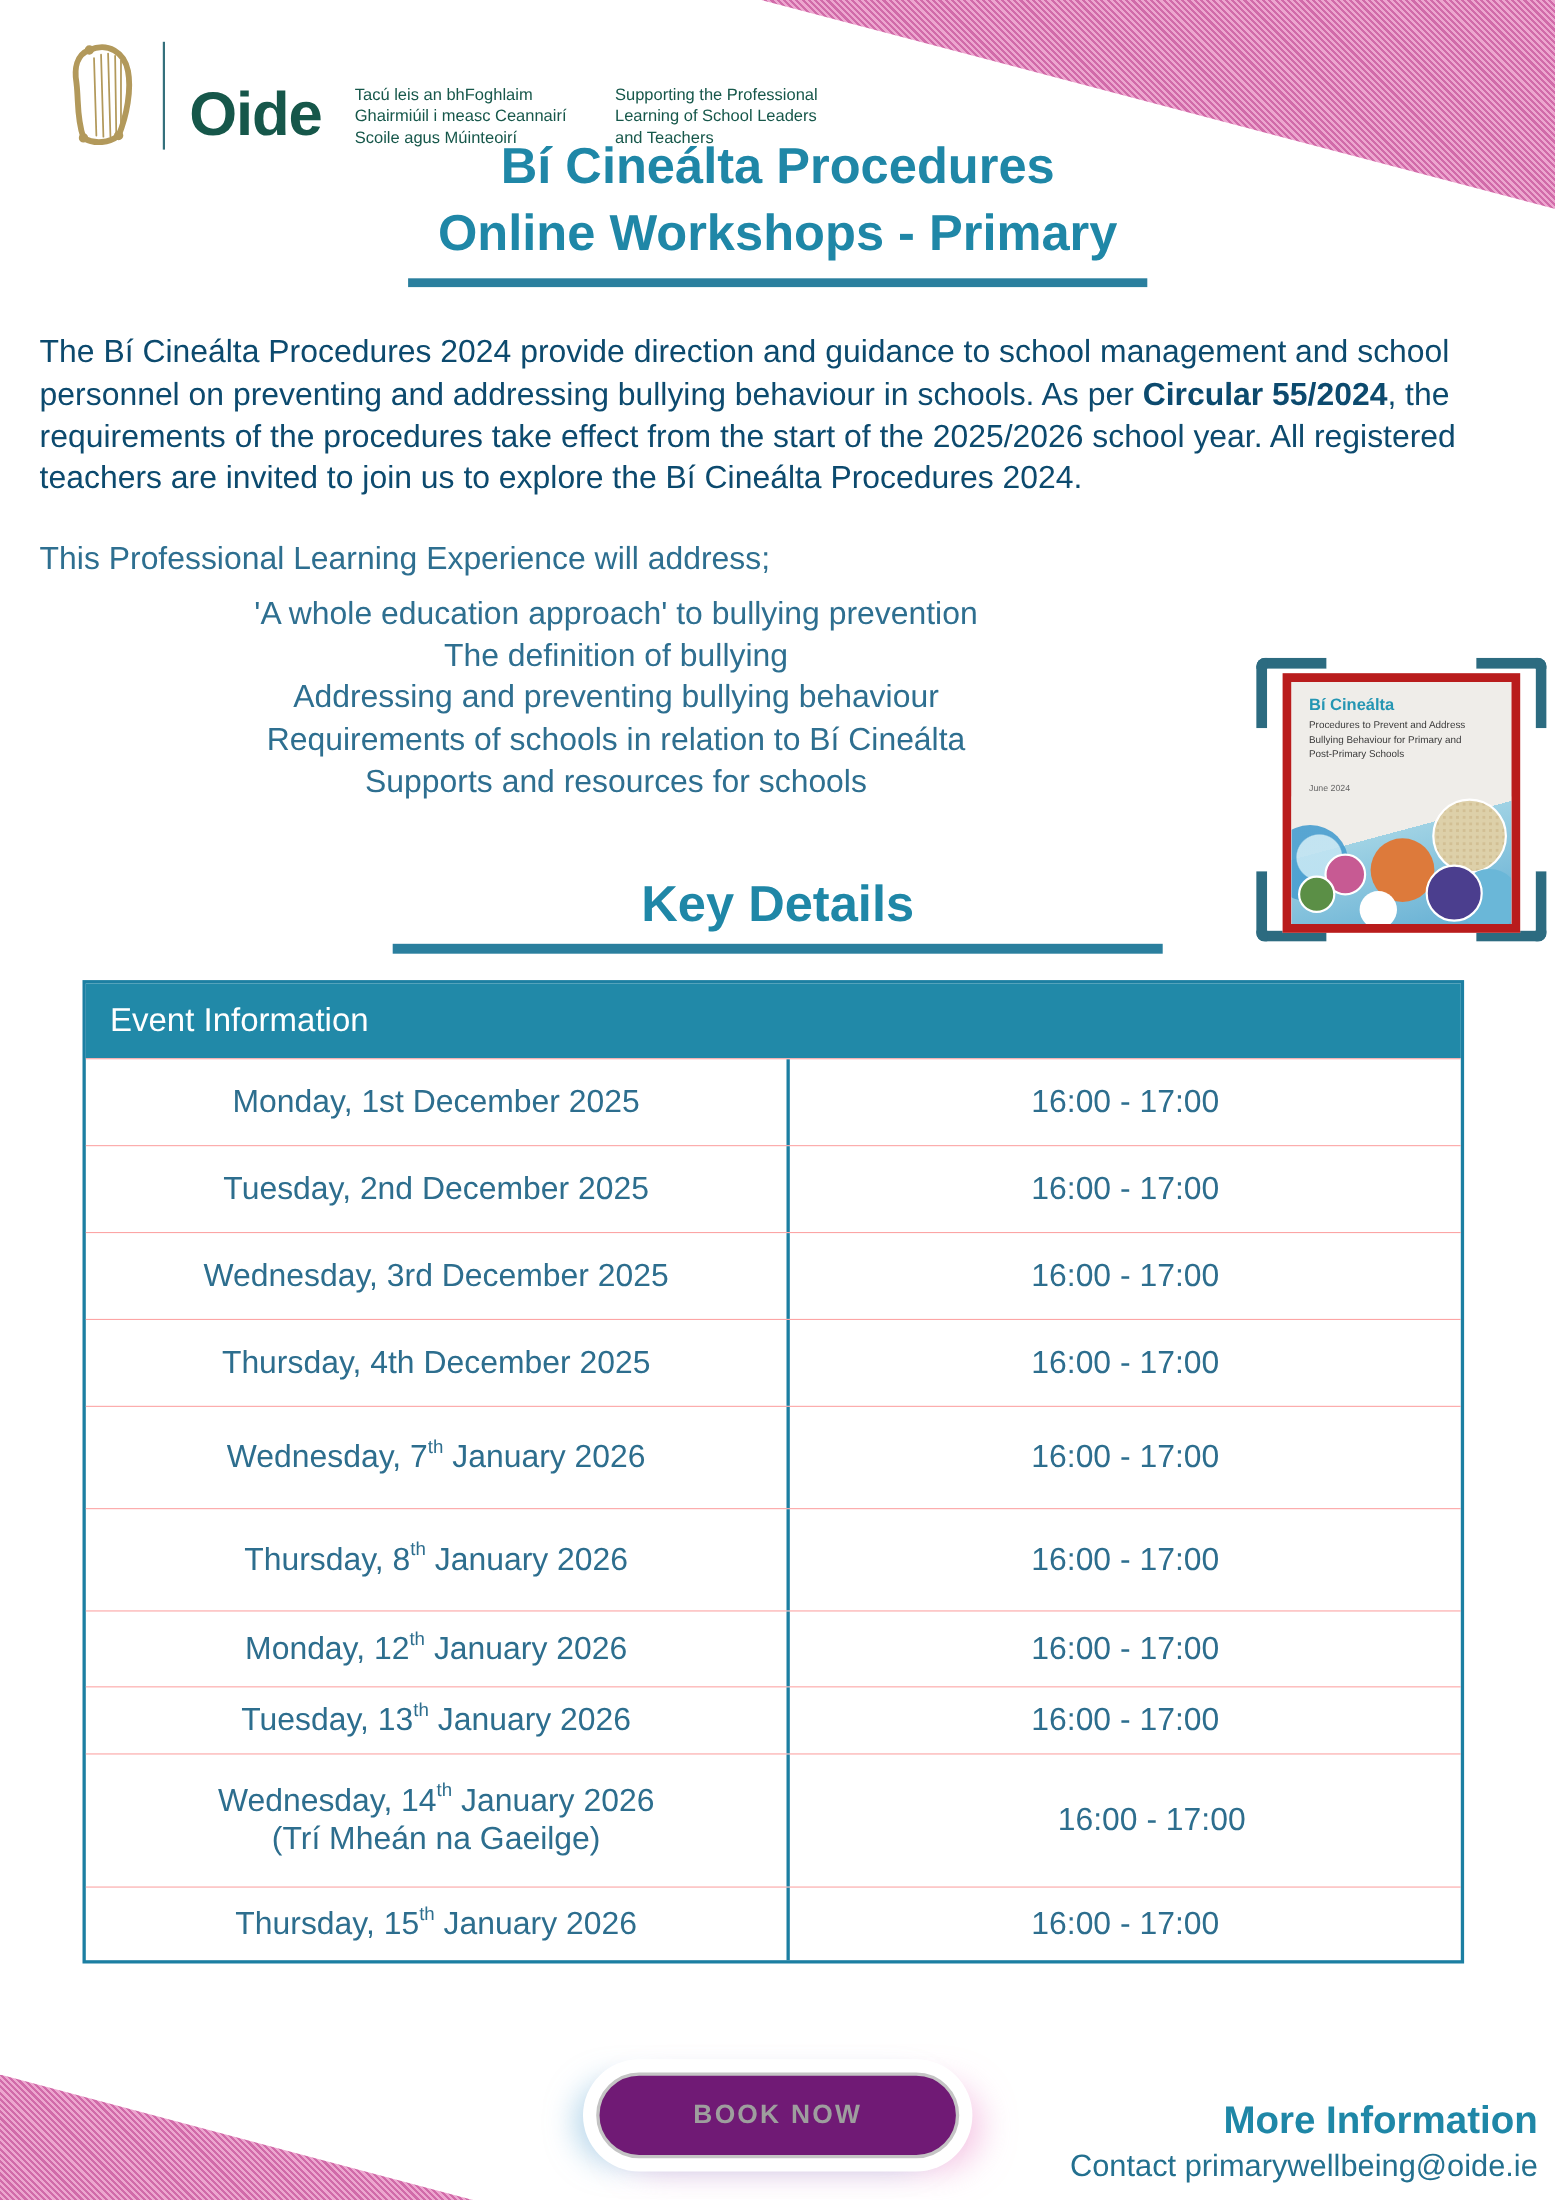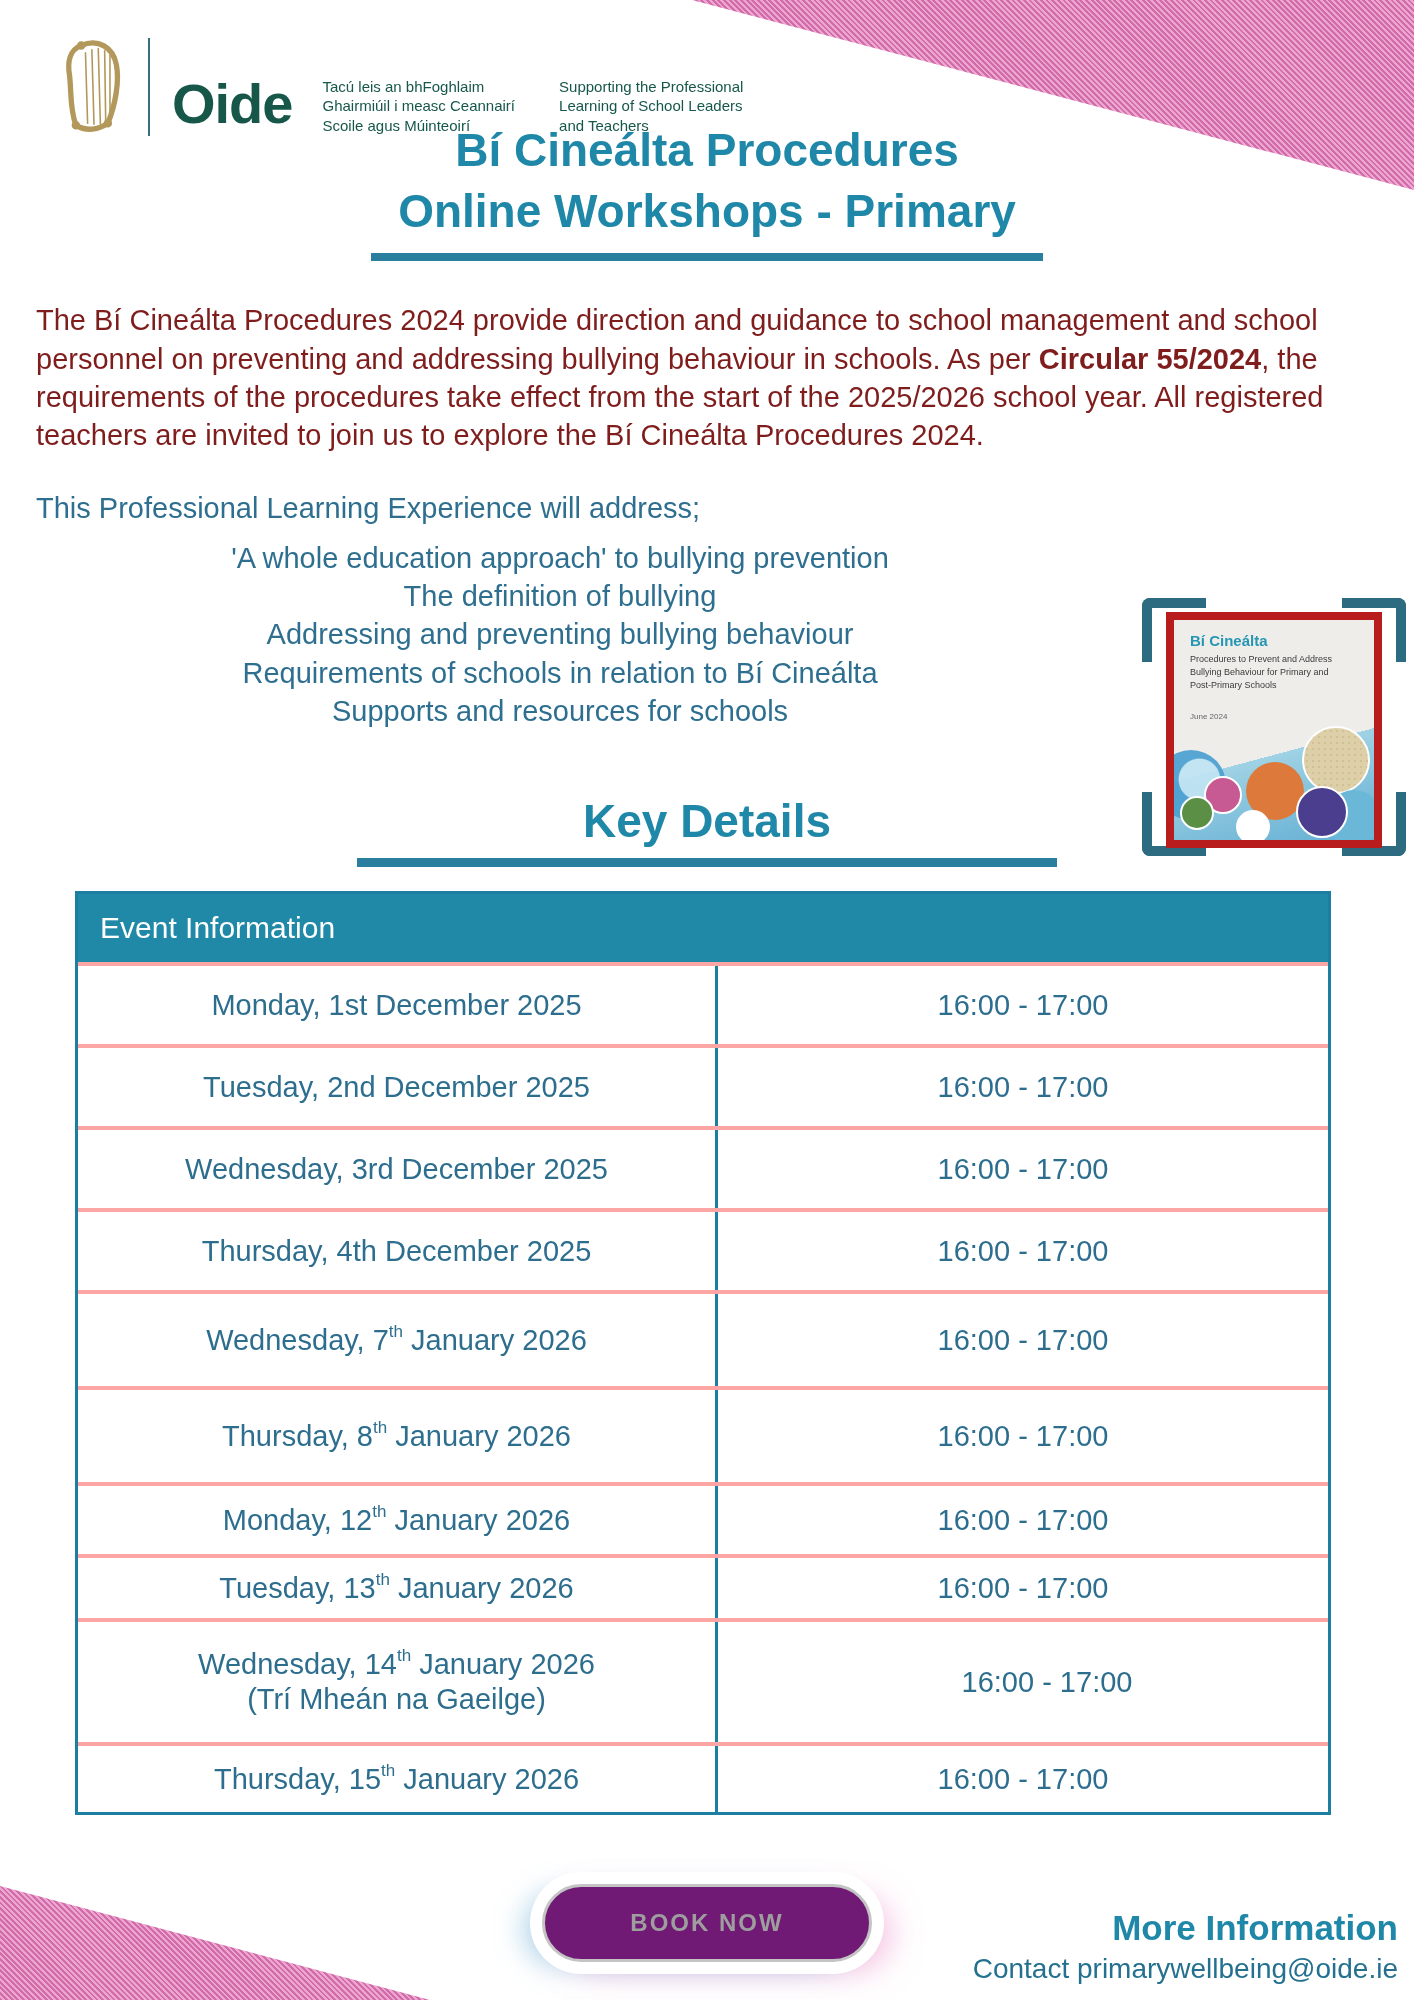--- a/index.html
+++ b/index.html
@@ -28,21 +28,21 @@
   .logo-word { font-size: 56px; font-weight: 700; color: #16574a; letter-spacing: -1px; }
   .logo-taglines { display: flex; gap: 44px; margin-left: 30px; }
   .tagline { font-size: 15px; line-height: 1.32; color: #16574a; white-space: pre-line; }
 
   
   .title { text-align: center; padding-top: 120px; color: #1f87a7; font-weight: 700;
            font-size: 46px; line-height: 1.32; position: relative; z-index: 2; border-radius: 19px; }
   .title-underline { width: 672px; height: 8px; background: #2a7f9e; margin: 12px auto 0; }
 
   
-  .intro { margin: 40px 36px 0; color: #7f1d1d; font-size: 29px; line-height: 1.32; }
+  .intro { margin: 40px 36px 0; color: #0c4a6e; font-size: 29px; line-height: 1.32; }
   .intro b { font-weight: 700; }
   .lead { margin: 34px 36px 0; color: #2e6f90; font-size: 29px; line-height: 1.32; }
 
   .learning-list { margin: 12px 0 0; width: 1120px; text-align: center;
     color: #2e6f90; font-size: 29px; line-height: 1.32; }
 
   
   .book-cover { position: absolute; top: 598px; right: 8px; width: 264px; height: 258px; z-index: 2; }
   .bracket { position: absolute; width: 54px; height: 54px; border: 0 solid #2c6b80; }
   .b-tl { top: 0; left: 0; border-top-width: 10px; border-left-width: 10px; border-top-left-radius: 8px; }
@@ -69,21 +69,21 @@
   .a7 { width: 34px; height: 34px; left: 62px; top: 86px; background: #fff; }
   .a8 { width: 56px; height: 56px; right: -8px; top: 66px; background: #6ab7d8; }
 
   
   .key-details { margin-top: 64px; text-align: center; color: #1f87a7; font-weight: 700; font-size: 46px; }
   .key-underline { width: 700px; height: 9px; background: #2a7f9e; margin: 10px auto 0; }
 
   
   .event-table { width: 1250px; margin: 24px 0 0 75px; border: 3px solid #1c7fa2; }
   .table-header { background: #2189a8; color: #ffffff; font-size: 30px; padding: 17px 0 17px 22px; }
-  .event-row { display: flex; border-top: 4px solid #fca5a5; min-height: 78px; }
+  .event-row { display: flex; border-top: 1px solid #fca5a5; min-height: 78px; }
   .event-row:nth-child(5), .event-row:nth-child(6) { min-height: 92px; }
   .event-row:nth-child(7) { min-height: 68px; }
   .event-row:nth-child(8) { min-height: 60px; }
   .event-row:nth-child(9) { min-height: 120px; gap: 48px; }
   .event-row:nth-child(10) { min-height: 66px; }
   .cell { display: flex; align-items: center; justify-content: center;
     color: #2d6e8e; font-size: 29px; text-align: center; }
   .cell-date { width: 51.2%; border-right: 3px solid #1c7fa2; flex-direction: column; padding: 4px 8px; box-sizing: border-box; }
   .cell-time { flex: 1; }
   .cell-date sup { font-size: 17px; position: relative; top: -2px; vertical-align: super; line-height: 0; }

